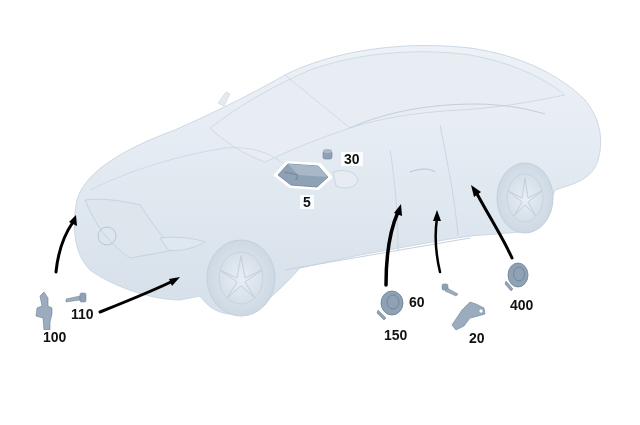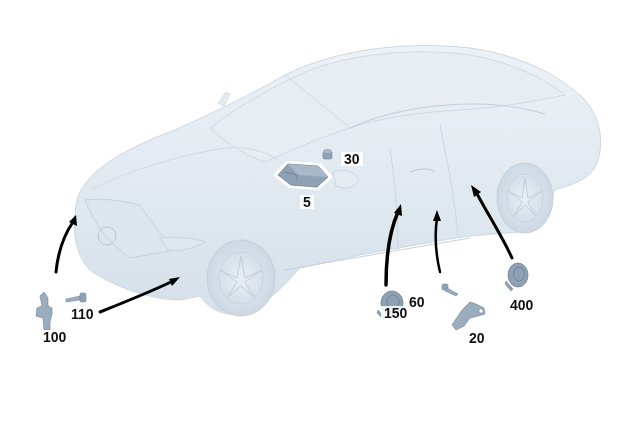--- a/index.html
+++ b/index.html
@@ -117,17 +117,17 @@
       <path d="M401,204 L402,216 L394,213 Z"></path>
       <path d="M437,210 L441,221 L433,221 Z"></path>
       <path d="M471,185 L481,192 L474,197 Z"></path>
     </g>
   </svg>
 
   <span class="callout" style="left:300px;top:195px;">5</span>
   <span class="callout" style="left:341px;top:152px;">30</span>
   <span class="callout" style="left:40px;top:330px;">100</span>
   <span class="callout" style="left:68px;top:307px;">110</span>
-  <span class="callout" style="left:381px;top:306px;">150</span>
+  <span class="callout" style="left:381px;top:328px;">150</span>
   <span class="callout" style="left:406px;top:295px;">60</span>
   <span class="callout" style="left:466px;top:331px;">20</span>
   <span class="callout" style="left:507px;top:298px;">400</span>
 </div>
 
 </body></html>

